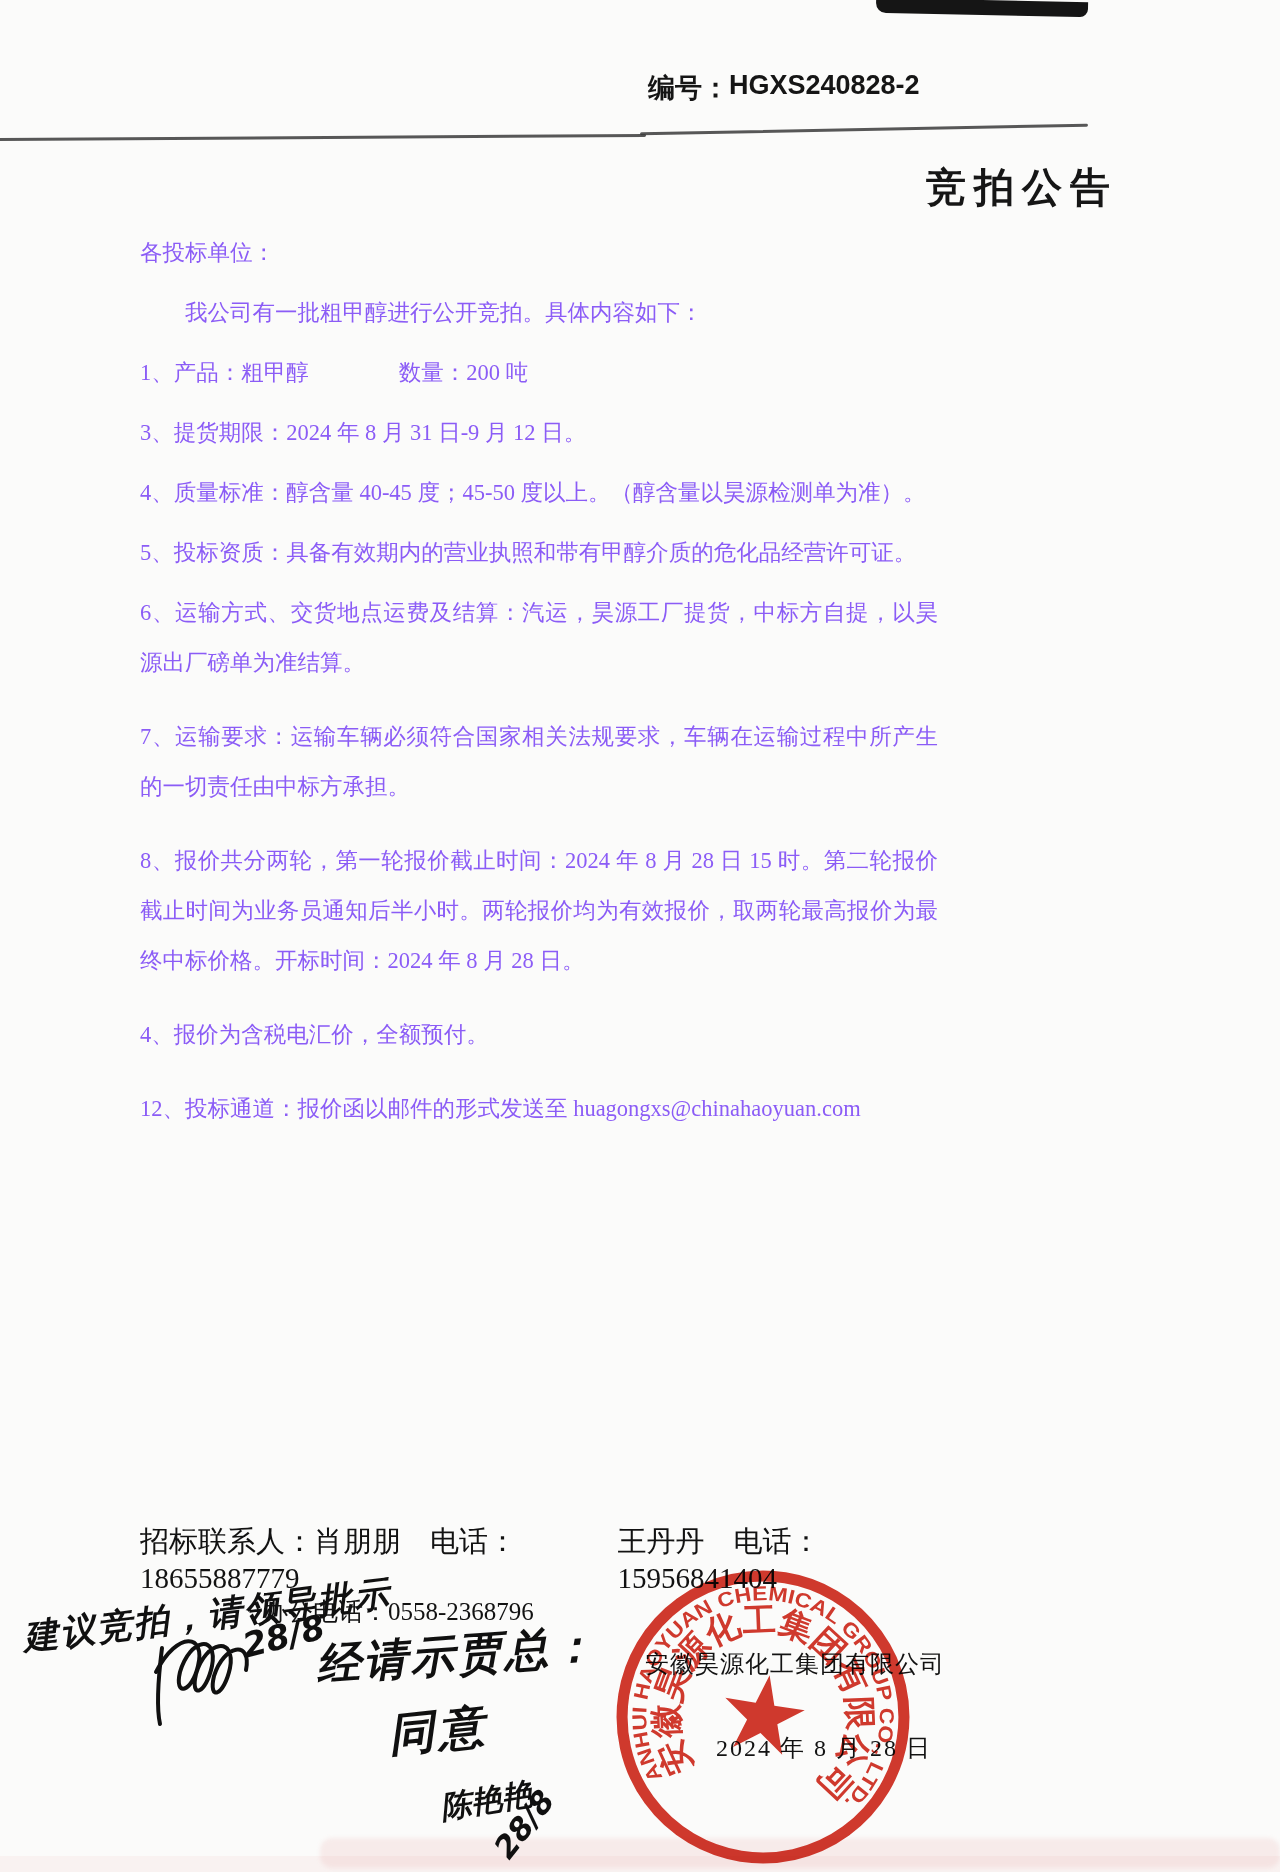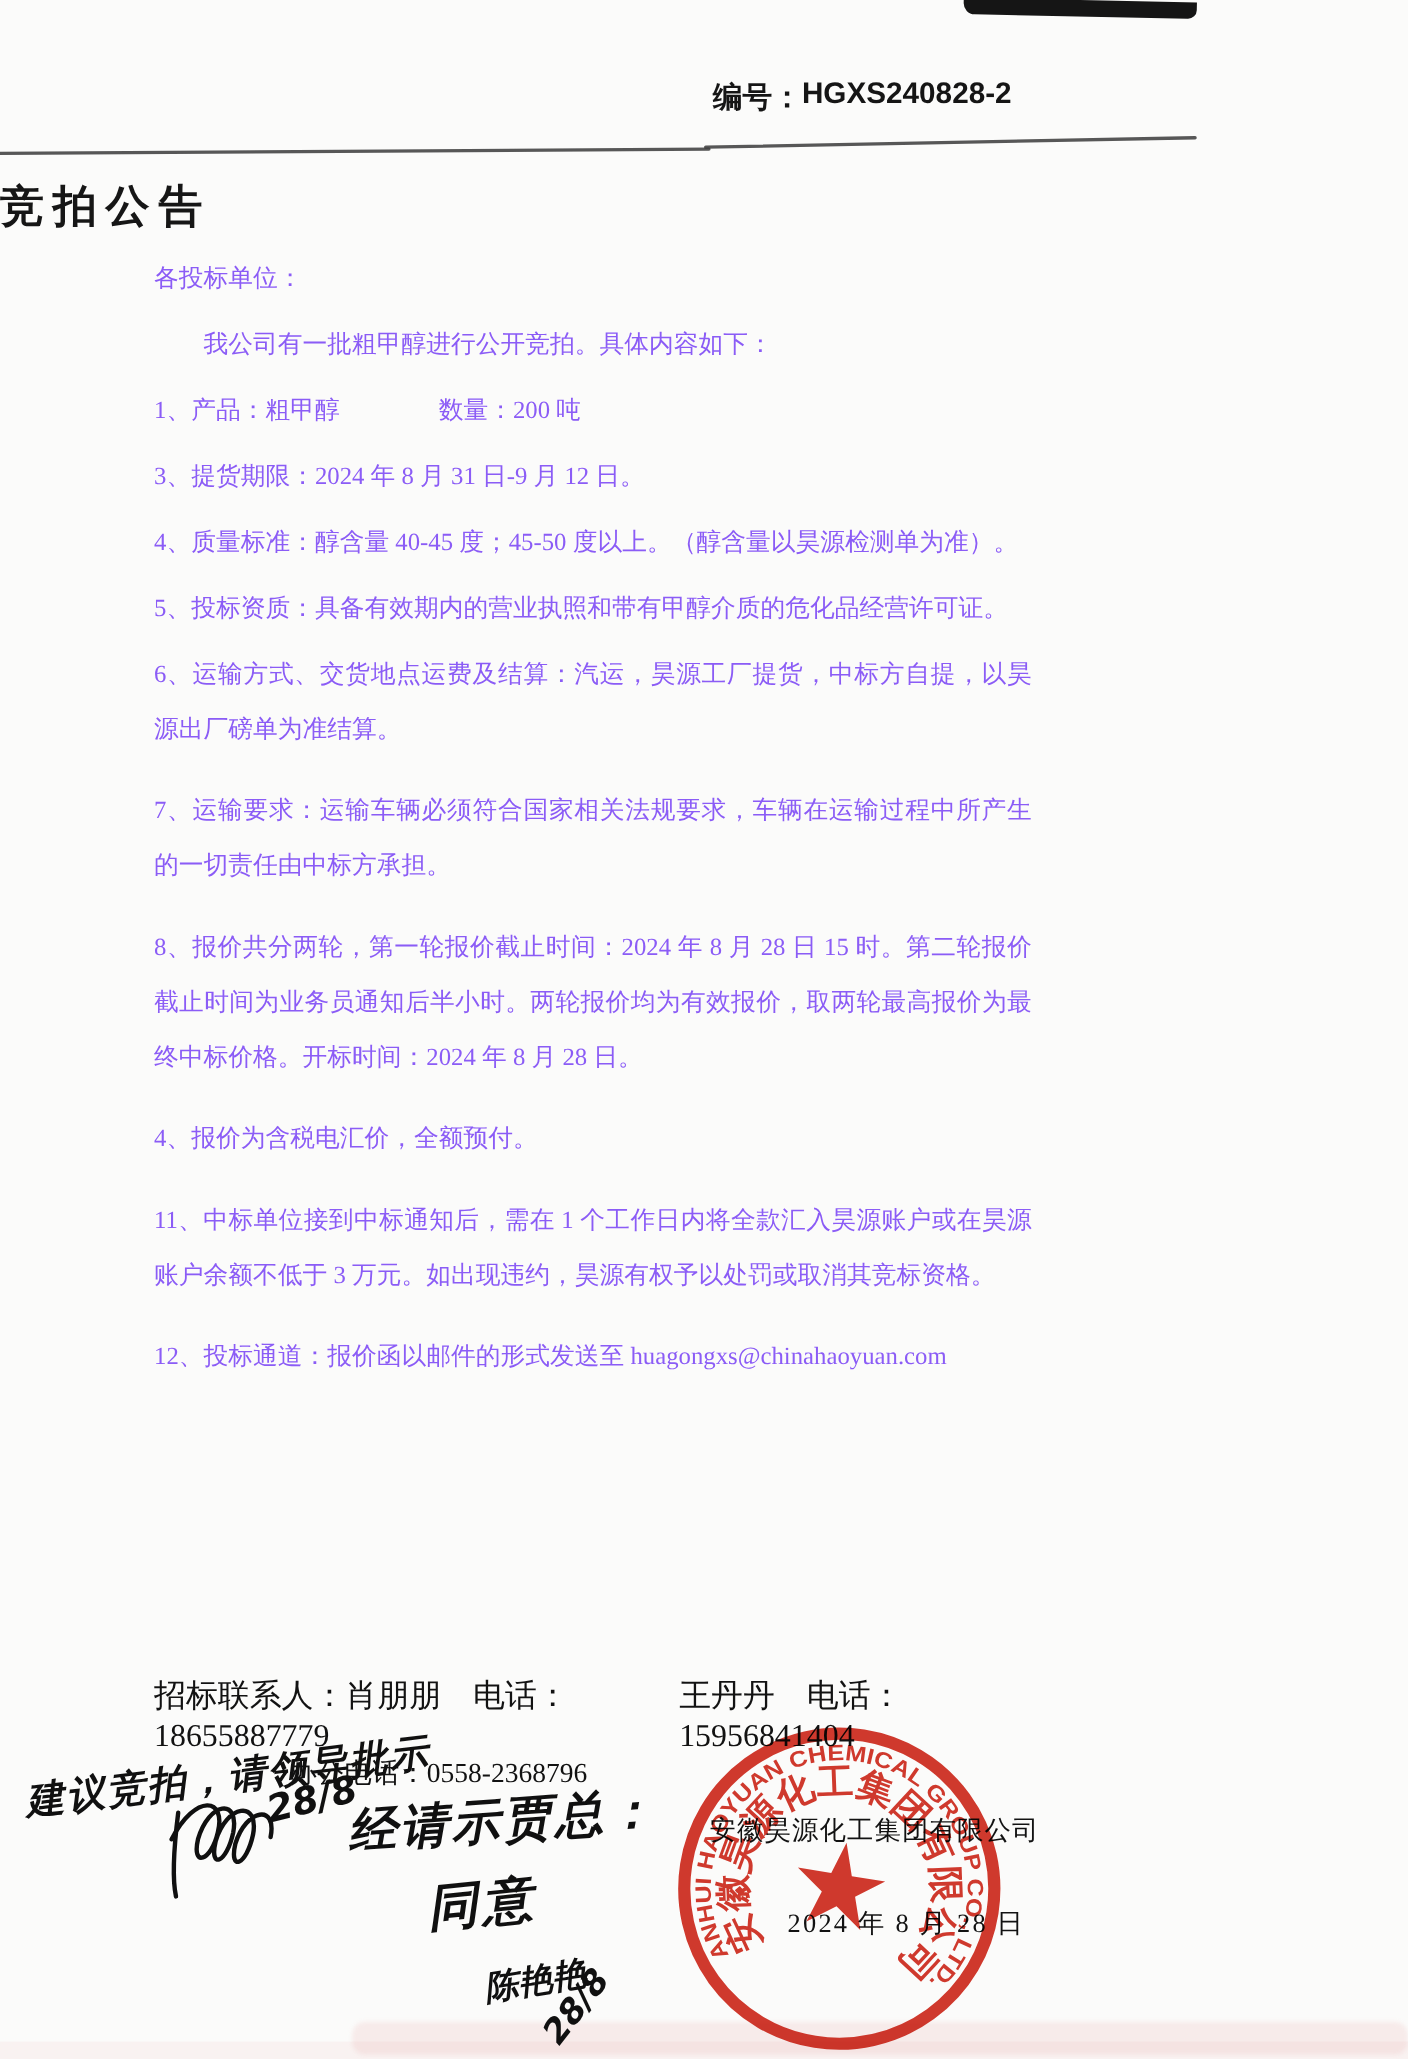--- a/index.html
+++ b/index.html
@@ -12,21 +12,21 @@
   .abs{position:absolute;}
   
   .ref{left:648px;top:70px;font-size:27px;font-weight:bold;display:flex;
        font-family:"Liberation Sans","DejaVu Sans",sans-serif;color:#151515;}
   .fold{height:3px;background:#3a3a3a;opacity:.85;border-radius:2px;}
   .fold1{left:-4px;top:136px;width:650px;transform:rotate(-0.35deg);}
   .fold2{left:640px;top:128px;width:448px;transform:rotate(-1.1deg);}
   .corner-mark{left:876px;top:0;width:212px;height:15px;background:#151515;
        transform:rotate(1.2deg);border-radius:0 0 8px 10px;}
   
-  .title{left:0;top:160px;width:1118px;text-align:left;font-size:40px;font-weight:bold;
+  .title{left:0;top:160px;width:1118px;text-align:right;font-size:40px;font-weight:bold;
        letter-spacing:8px;font-family:Liberation Serif, serif;color:#161616;}
   
   .doc{left:140px;top:228px;width:798px;font-size:22.5px;text-align:justify;color:#8b5cf6;}
   .doc p{margin:0 0 10px;line-height:50px;white-space:pre-wrap;}
   .doc p.sp{margin-bottom:24px;}
   .doc .indent{text-indent:2em;}
   
   .contacts{left:140px;top:1522px;width:800px;display:flex;justify-content:space-between;
        font-size:29px;white-space:pre-wrap;}
   .office{left:263px;top:1595px;font-size:25px;white-space:pre-wrap;}
@@ -71,21 +71,20 @@
   <p>各投标单位：</p>
   <p class="indent">我公司有一批粗甲醇进行公开竞拍。具体内容如下：</p>
   <p>1、产品：粗甲醇　　　　数量：200 吨</p>
   <p>3、提货期限：2024 年 8 月 31 日-9 月 12 日。</p>
   <p>4、质量标准：醇含量 40-45 度；45-50 度以上。（醇含量以昊源检测单为准）。</p>
   <p>5、投标资质：具备有效期内的营业执照和带有甲醇介质的危化品经营许可证。</p>
   <p class="sp">6、运输方式、交货地点运费及结算：汽运，昊源工厂提货，中标方自提，以昊源出厂磅单为准结算。</p>
   <p class="sp">7、运输要求：运输车辆必须符合国家相关法规要求，车辆在运输过程中所产生的一切责任由中标方承担。</p>
   <p class="sp">8、报价共分两轮，第一轮报价截止时间：2024 年 8 月 28 日 15 时。第二轮报价截止时间为业务员通知后半小时。两轮报价均为有效报价，取两轮最高报价为最终中标价格。开标时间：2024 年 8 月 28 日。</p>
   <p class="sp">4、报价为含税电汇价，全额预付。</p>
-  <p class="sp">11、中标单位接到中标通知后，需在 1 个工作日内将全款汇入昊源账户或在昊源账户余额不低于 3 万元。如出现违约，昊源有权予以处罚或取消其竞标资格。</p>
   <p>12、投标通道：报价函以邮件的形式发送至 huagongxs@chinahaoyuan.com</p>
 </div>
 
 <div class="abs contacts">
   <span>招标联系人：肖朋朋　电话：18655887779</span>
   <span>王丹丹　电话：15956841404</span>
 </div>
 <div class="abs office">办公电话：0558-2368796</div>
 
 <div class="abs company-line">安徽昊源化工集团有限公司</div>

